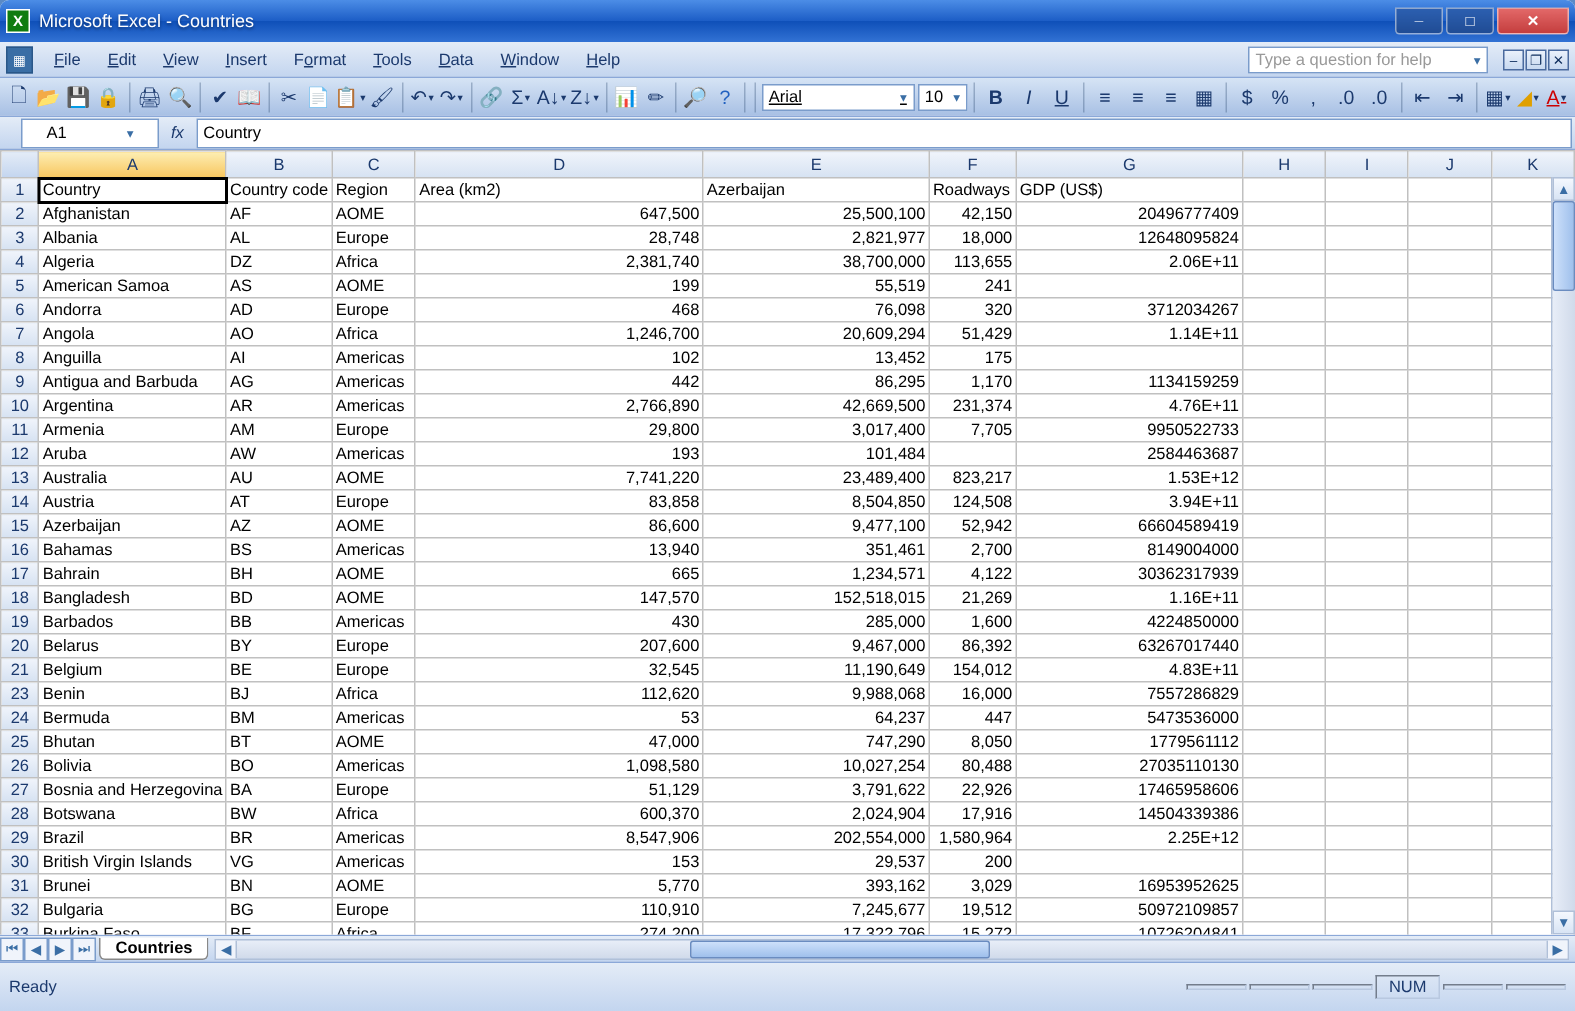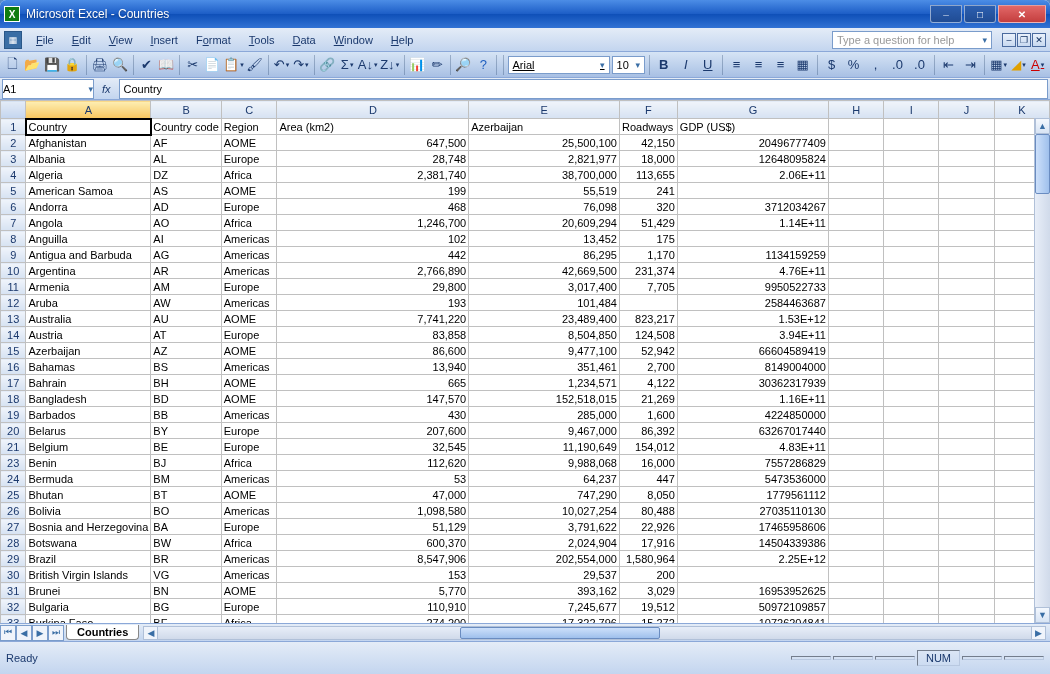--- a/index.html
+++ b/index.html
@@ -33,21 +33,21 @@
   .tb-btn.dd::after{content:'▾'; font-size:7px; margin-left:1px; color:#1b396d;}
   .tb-sep { width:1px; height: 20px; background: rgba(30,60,100,.3); margin: 0 2px;}
   .font-box { width: 120px; height: 18px; background:#fff; border:1px solid #7a9ccb; padding:1px 4px; display:flex; align-items:center; justify-content:space-between; font-size:11px;text-decoration:underline;}
   .font-box::after{content:'▾'; color:#3a6ea5; font-size:9px;}
   .size-box { width: 38px; height: 18px; background:#fff; border:1px solid #7a9ccb; padding:1px 4px; display:flex; align-items:center; justify-content:space-between; font-size:11px;}
   .size-box::after{content:'▾'; color:#3a6ea5; font-size:9px;}
   .fmt-group { display: flex; gap: 2px; align-items:center;}
 
   
   .formulabar { height: 22px; background: linear-gradient(#e4ecf7,#c3d5ef); border-bottom:1px solid #8ba8d8; display:flex; align-items:center;}
-  .namebox { width: 92px; height: 20px; background:#fff; border:1px solid #7a9ccb; margin-left:2px; display:flex; align-items:center; padding: 0 0; justify-content:space-between; font-size:11px;}
+  .namebox { width: 92px; height: 20px; background:#fff; border:1px solid #7a9ccb; margin-left:14px; display:flex; align-items:center; padding: 0 16px; justify-content:space-between; font-size:11px;}
   .namebox::after{content:'▾'; color:#3a6ea5; font-size:9px;}
   .fx-label { padding: 0 8px; font-style: italic; font-weight: normal; color:#1b396d;}
   .formula-field { flex:1; height:20px; background:#fff; border:1px solid #7a9ccb; margin-right:2px; padding: 0 4px; display:flex; align-items:center; font-size:11px;}
 
   
   .grid-area { flex:1; position:relative; overflow:hidden; background:#fff;}
   table.sheet { border-collapse: collapse; font-size: 11px; font-family: Arial, sans-serif; table-layout:fixed;}
   table.sheet th, table.sheet td { border: 1px solid #c0c0c0; height: 16px; padding: 0 2px; white-space: nowrap; overflow:hidden;}
   table.sheet th { background: linear-gradient(#f0f4fb,#d6e2f2); color:#1b396d; font-weight: normal;}
   table.sheet th.colhdr { height: 18px; text-align:center;}

